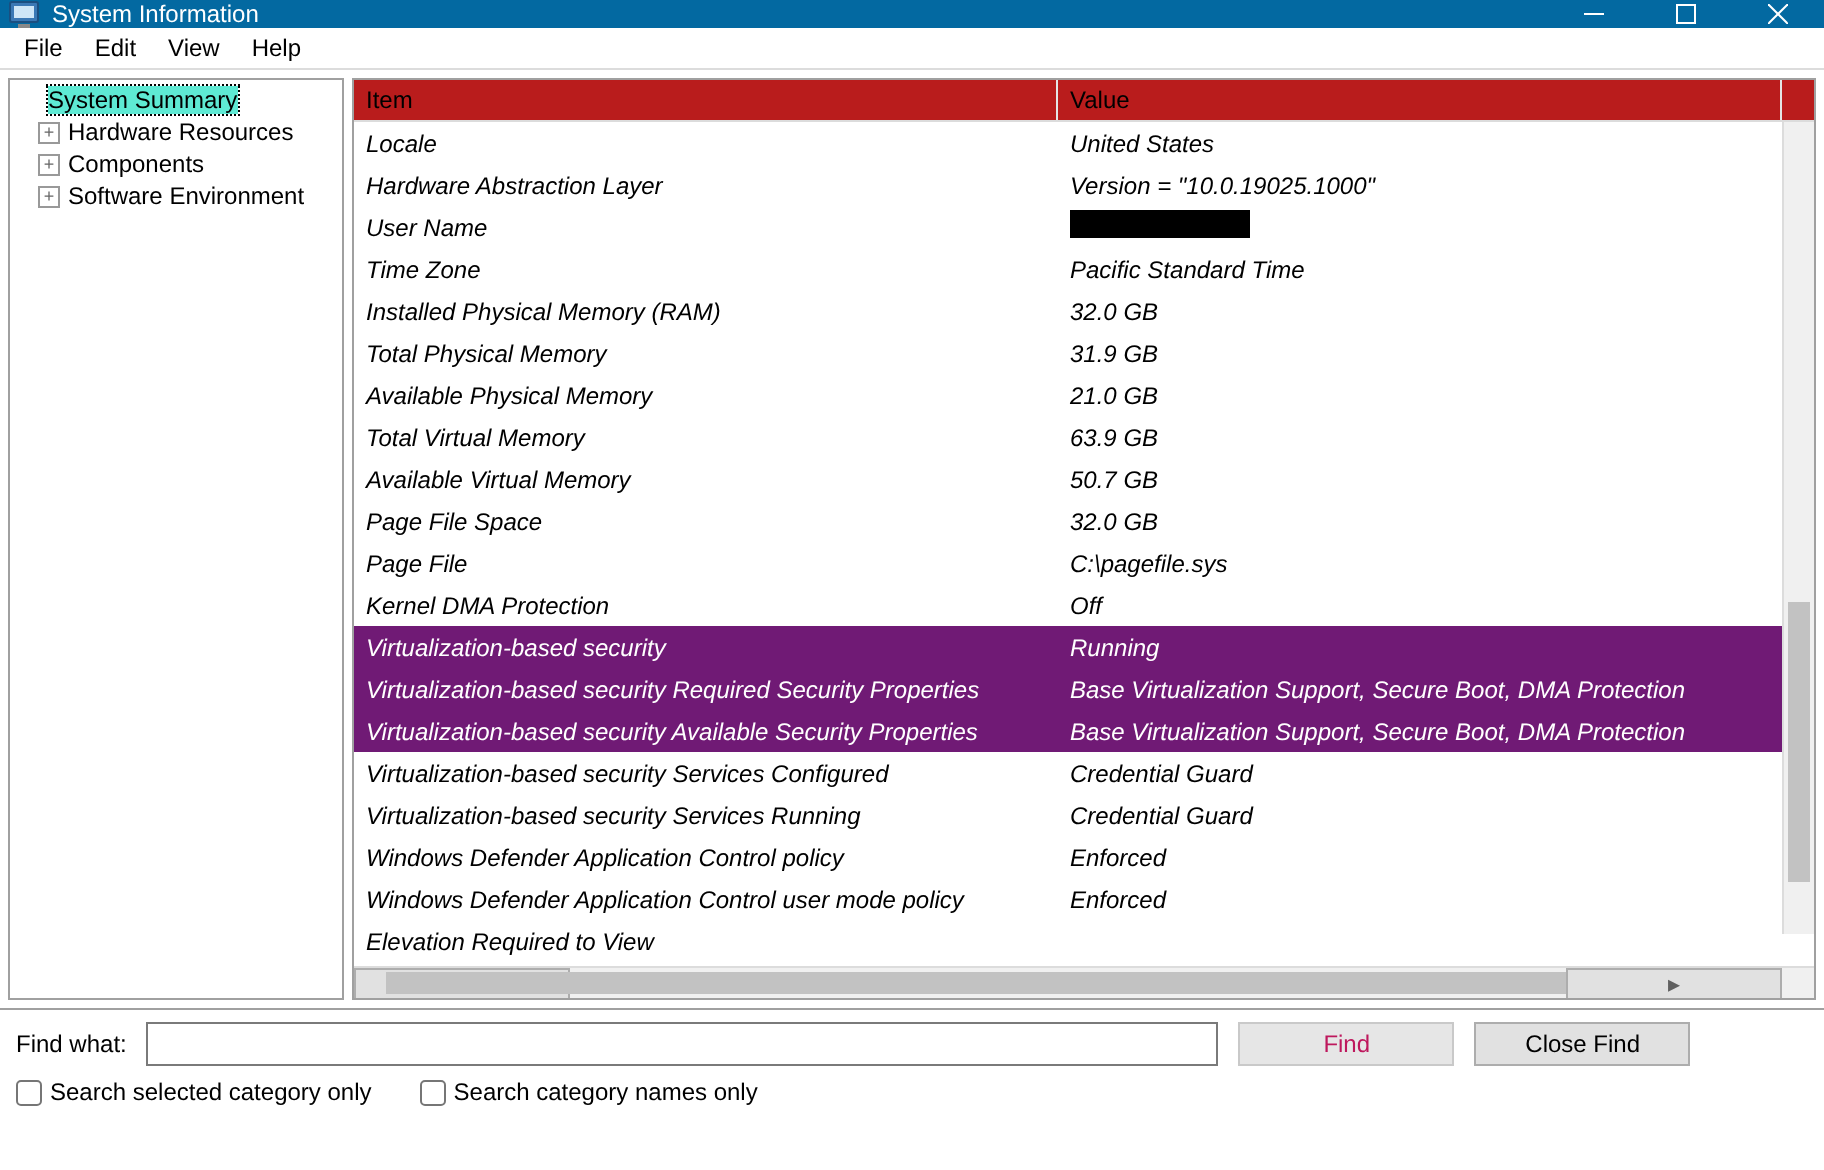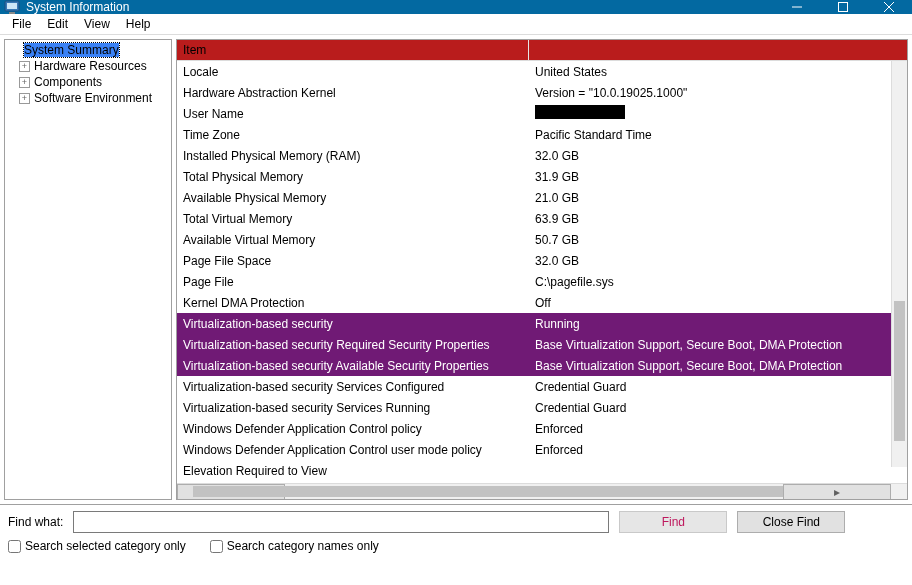--- a/index.html
+++ b/index.html
@@ -8,29 +8,29 @@
   .titlebar .appicon { width:16px; height:16px; margin-right:6px; display:flex; align-items:center; justify-content:center;}
   .titlebar .title { flex:1; font-size:12px; }
   .winbtns { display:flex; height:100%; }
   .winbtn { width:46px; display:flex; align-items:center; justify-content:center; color:#fff; }
   .menubar { height:21px; background:#fff; border-bottom:1px solid #dcdcdc; display:flex; align-items:center; padding-left:4px; gap:0; }
   .menuitem { padding:2px 8px; }
   .content { display:flex; height:calc(585px - 30px - 21px - 64px); border-bottom:1px solid #a0a0a0;}
   .tree { width:168px; border:1px solid #a0a0a0; margin:4px 2px 4px 4px; overflow:auto; background:#fff; }
   .tree-root { padding:2px 2px; }
   .tree-node { padding:1px 2px 1px 4px; white-space:nowrap; display:flex; align-items:center; gap:2px; }
-  .tree-node.selected span.label { background:#3b82f6; outline:1px dotted #000; }
+  .tree-node.selected span.label { background:#5eead4; outline:1px dotted #000; }
   .tree-node .exp { width:11px; height:11px; border:1px solid #999; font-size:9px; line-height:9px; text-align:center; color:#666; margin-right:2px; }
   .tree-node .noexp { width:11px; }
   .listpanel { flex:1; margin:4px 4px 4px 2px; border:1px solid #a0a0a0; display:flex; flex-direction:column; overflow:hidden;}
   .listheader { display:flex; background:#b91c1c; border-bottom:1px solid #dcdcdc; flex-shrink:0; }
   .listheader .col { padding:3px 6px; border-right:1px solid #e5e5e5; font-weight:400; }
   .col-item { width:352px; }
   .col-value { flex:1; }
-  .listbody { flex:1; overflow:hidden; position:relative; }
+  .listbody { flex:1; overflow:hidden; position:relative;font-style:italic; }
   .listrows { position:absolute; top:0; left:0; right:16px; }
   .row { display:flex; height:21px; align-items:center; }
   .row .cell { padding:0 6px; white-space:nowrap; overflow:hidden; }
   .row .cell-item { width:352px; }
   .row .cell-value { flex:1; }
   .row.selected { background:#701a75; color:#fff; }
   .row.selected .cell { }
   .redacted { display:inline-block; width:90px; height:14px; background:#000; }
   .vscroll { position:absolute; top:0; right:0; bottom:16px; width:16px; background:#f0f0f0; border-left:1px solid #dcdcdc;}
   .vscroll .thumb { position:absolute; top:240px; height:140px; left:2px; right:2px; background:#c2c2c2; }
@@ -108,30 +108,31 @@
       <div class="tree-node" style="padding-left:12px;">
         <span class="exp">+</span>
           <span class="label">Software Environment</span>
       </div>
     </div>
   </div>
 
   <div class="listpanel">
     <div class="listheader">
       <div class="col col-item">Item</div>
+      <div class="col col-value">Value</div>
       <div style="width:16px;"></div>
     </div>
     <div class="listbody">
       <div class="listrows" id="listrows">
           <div class="row">
             <div class="cell cell-item">Locale</div>
             <div class="cell cell-value">United States</div>
           </div>
           <div class="row">
-            <div class="cell cell-item">Hardware Abstraction Kernel</div>
+            <div class="cell cell-item">Hardware Abstraction Layer</div>
             <div class="cell cell-value">Version = "10.0.19025.1000"</div>
           </div>
           <div class="row">
             <div class="cell cell-item">User Name</div>
             <div class="cell cell-value"><span class="redacted"></span></div>
           </div>
           <div class="row">
             <div class="cell cell-item">Time Zone</div>
             <div class="cell cell-value">Pacific Standard Time</div>
           </div>

